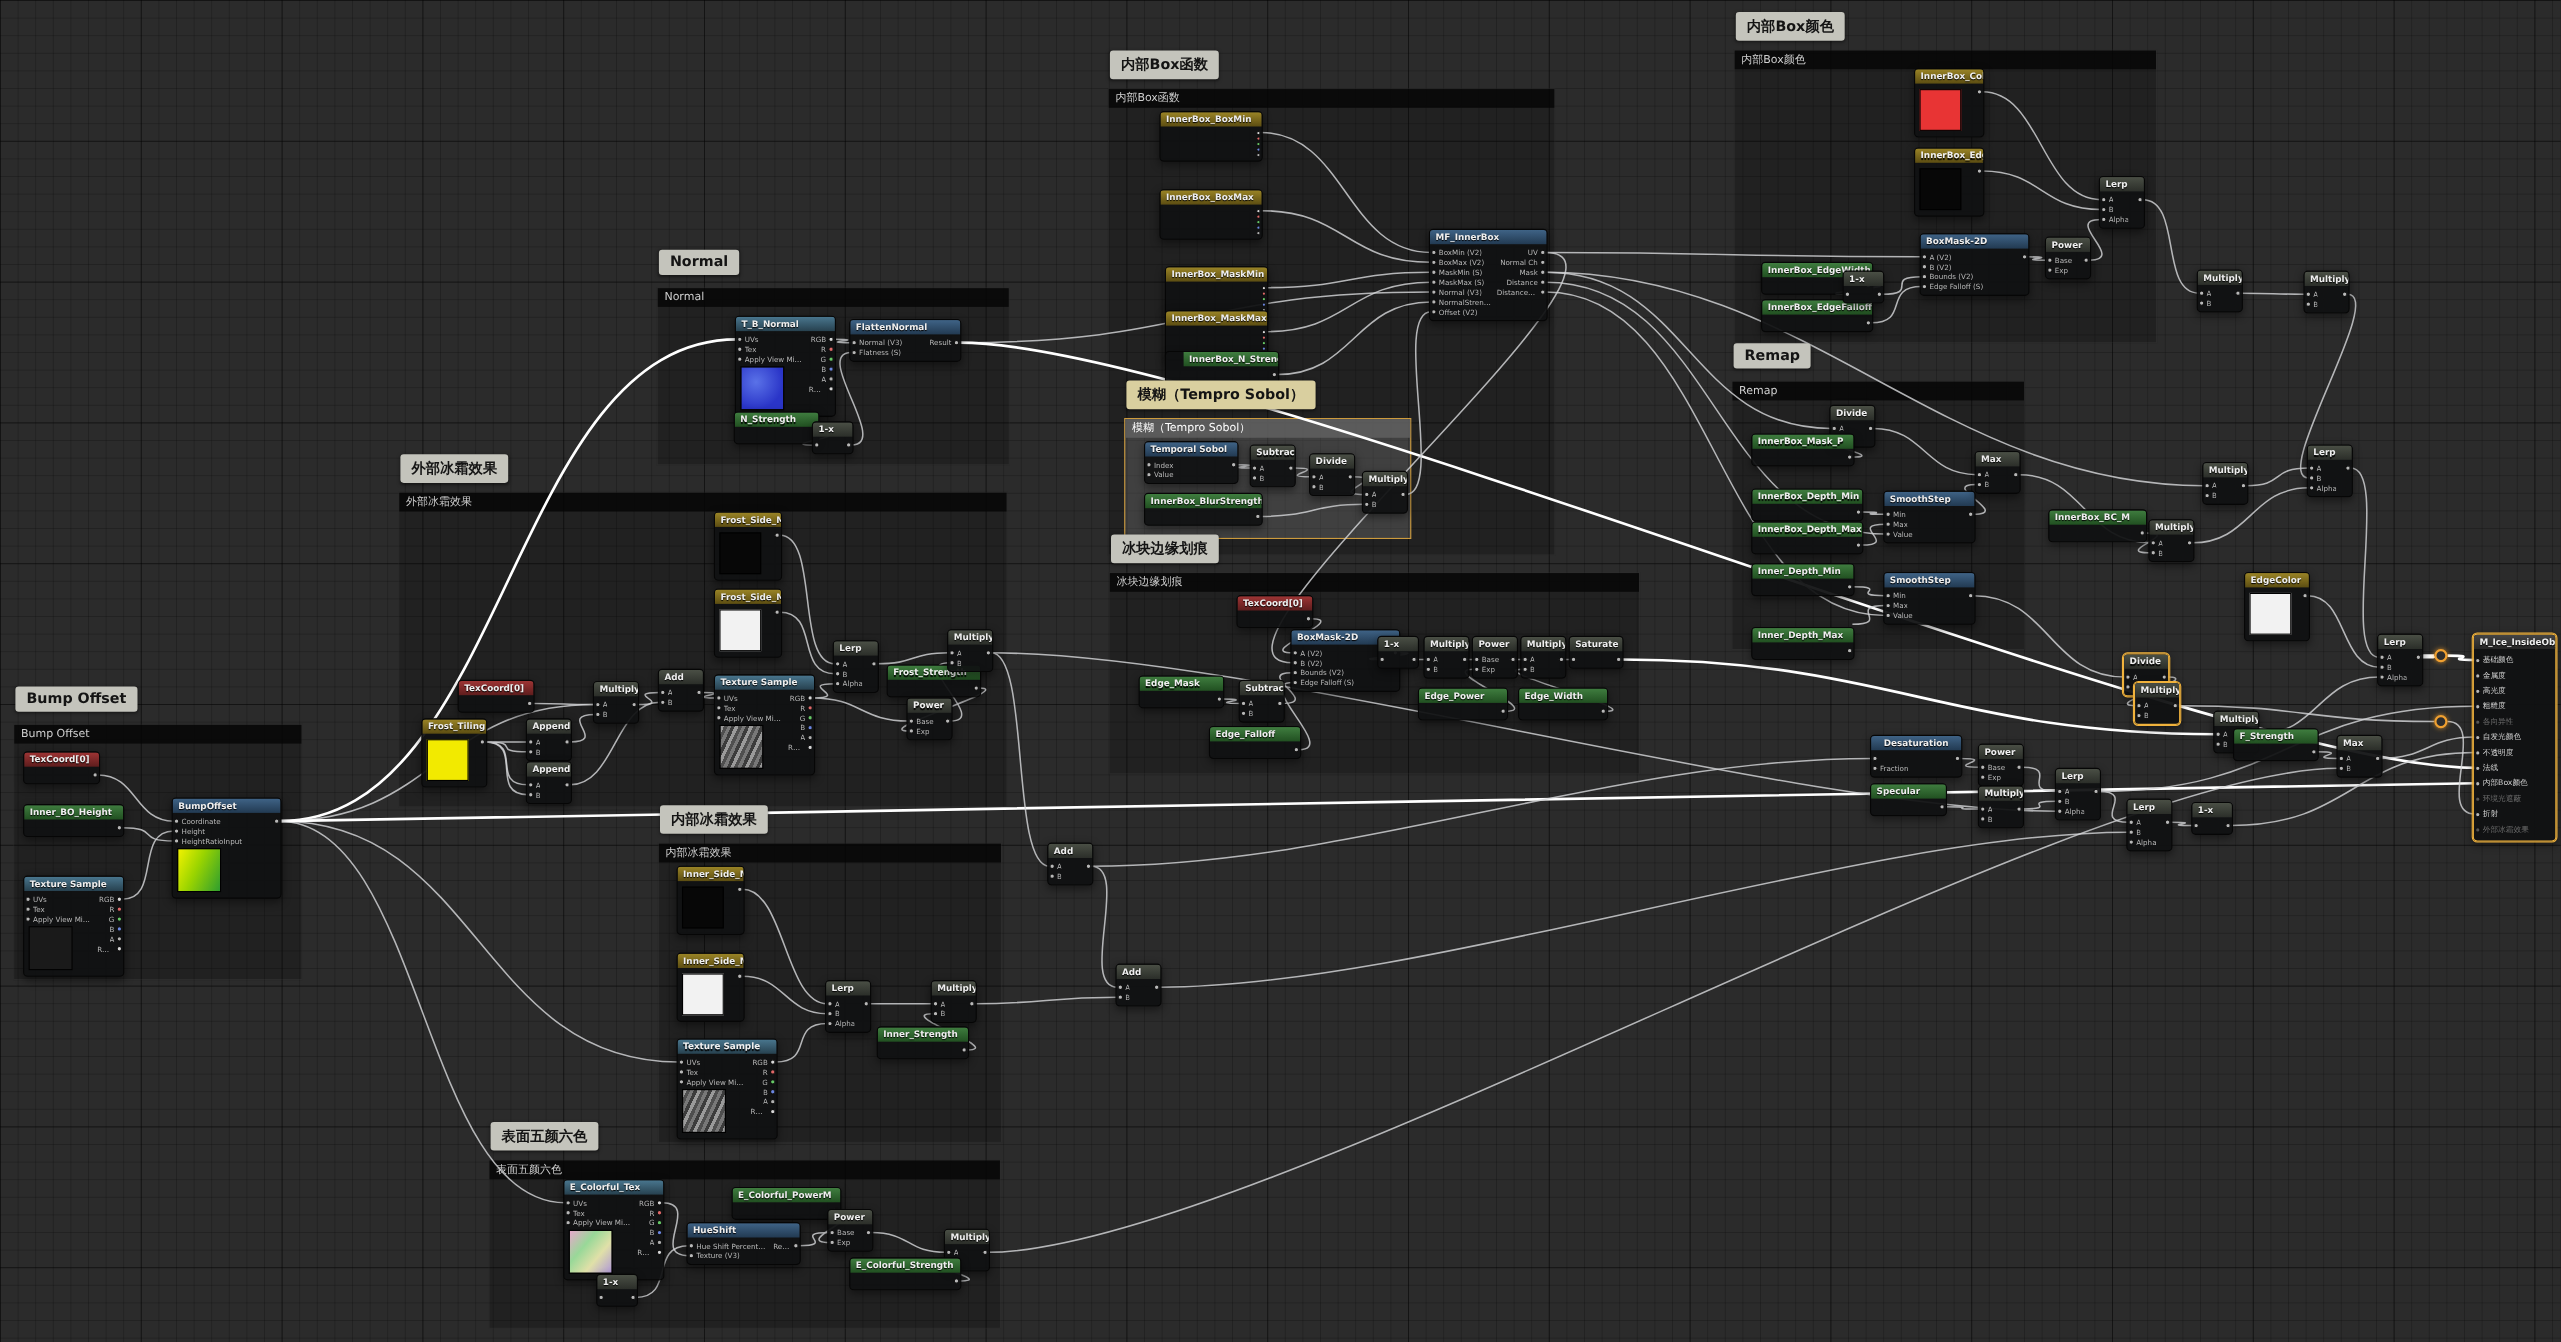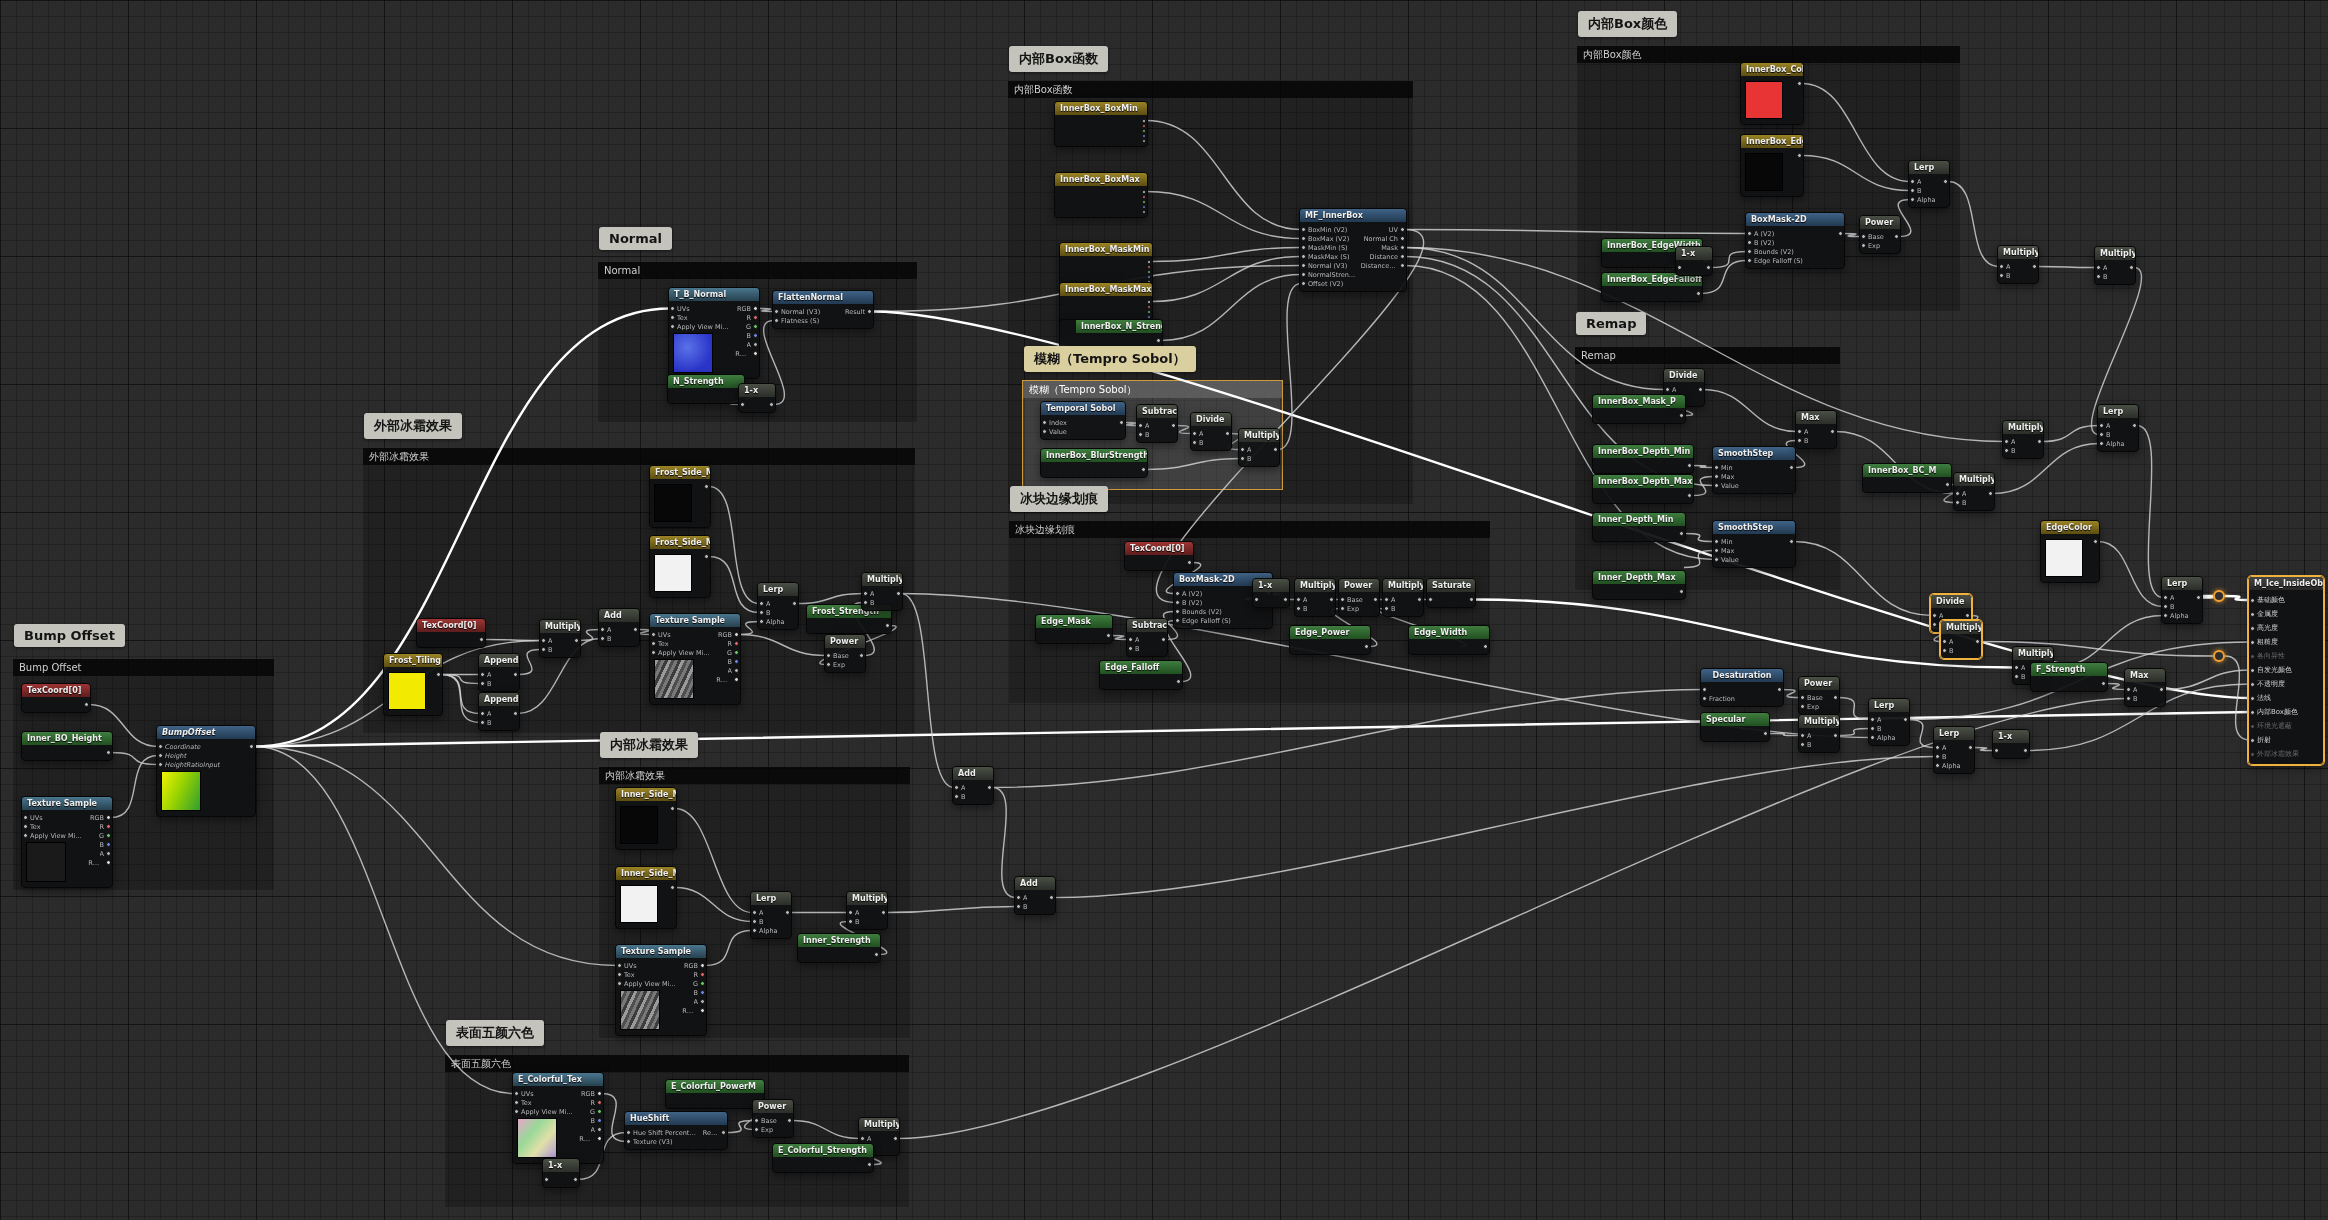--- a/index.html
+++ b/index.html
@@ -227,21 +227,21 @@
       <div class="nbody">
         <div class="col"></div>
         <div class="col">
           <div class="prow out">
             <div class="pdot"></div>
             <div class="plab"></div>
           </div>
         </div>
       </div>
     </div>
-    <div class="node t-function" style="left: 156px; top: 725px; width: 100px; font-style: italic;">
+    <div class="node t-function" style="left: 156px; top: 725px; width: 100px;">
       <div class="nhead">BumpOffset</div>
       <div class="nbody">
         <div class="col">
           <div class="prow">
             <div class="pdot"></div>
             <div class="plab">Coordinate</div>
           </div>
           <div class="prow">
             <div class="pdot"></div>
             <div class="plab">Height</div>
@@ -1717,21 +1717,21 @@
       <div class="nbody">
         <div class="col"></div>
         <div class="col">
           <div class="prow out">
             <div class="pdot"></div>
             <div class="plab"></div>
           </div>
         </div>
       </div>
     </div>
-    <div class="node t-param_scalar" style="left: 1380px; top: 625px; width: 82px; margin-left: 28px;">
+    <div class="node t-param_scalar" style="left: 1380px; top: 625px; width: 82px;">
       <div class="nhead">Edge_Width</div>
       <div class="nbody">
         <div class="col"></div>
         <div class="col">
           <div class="prow out">
             <div class="pdot"></div>
             <div class="plab"></div>
           </div>
         </div>
       </div>

